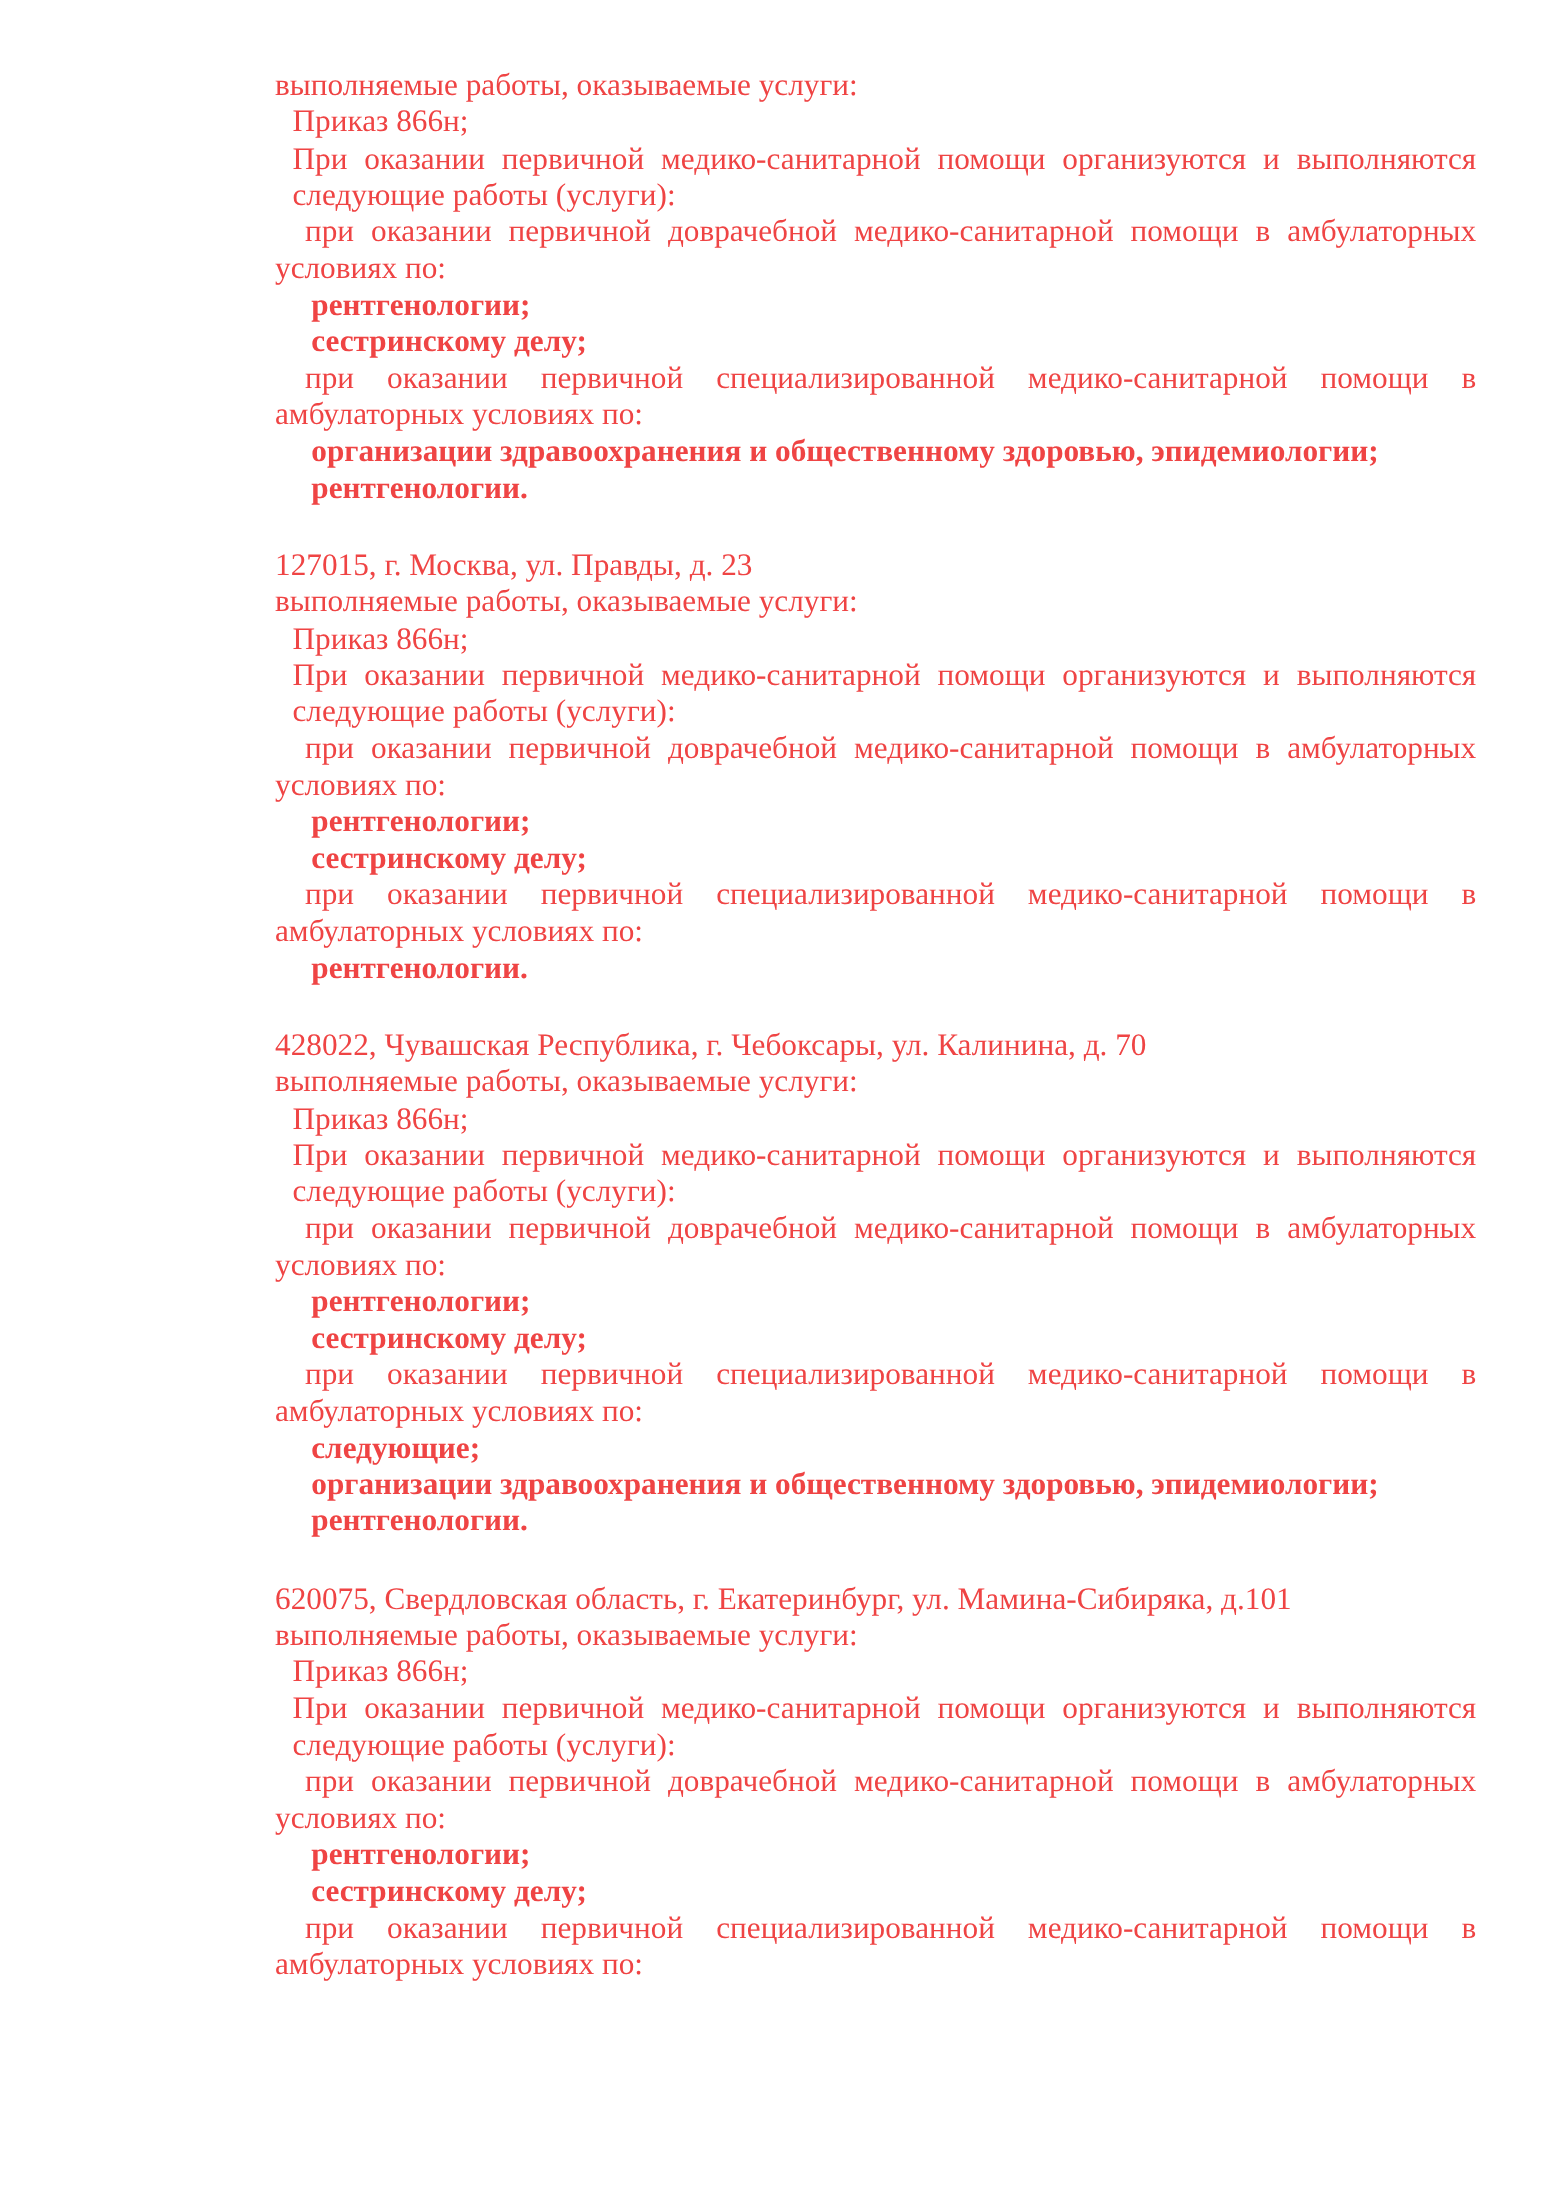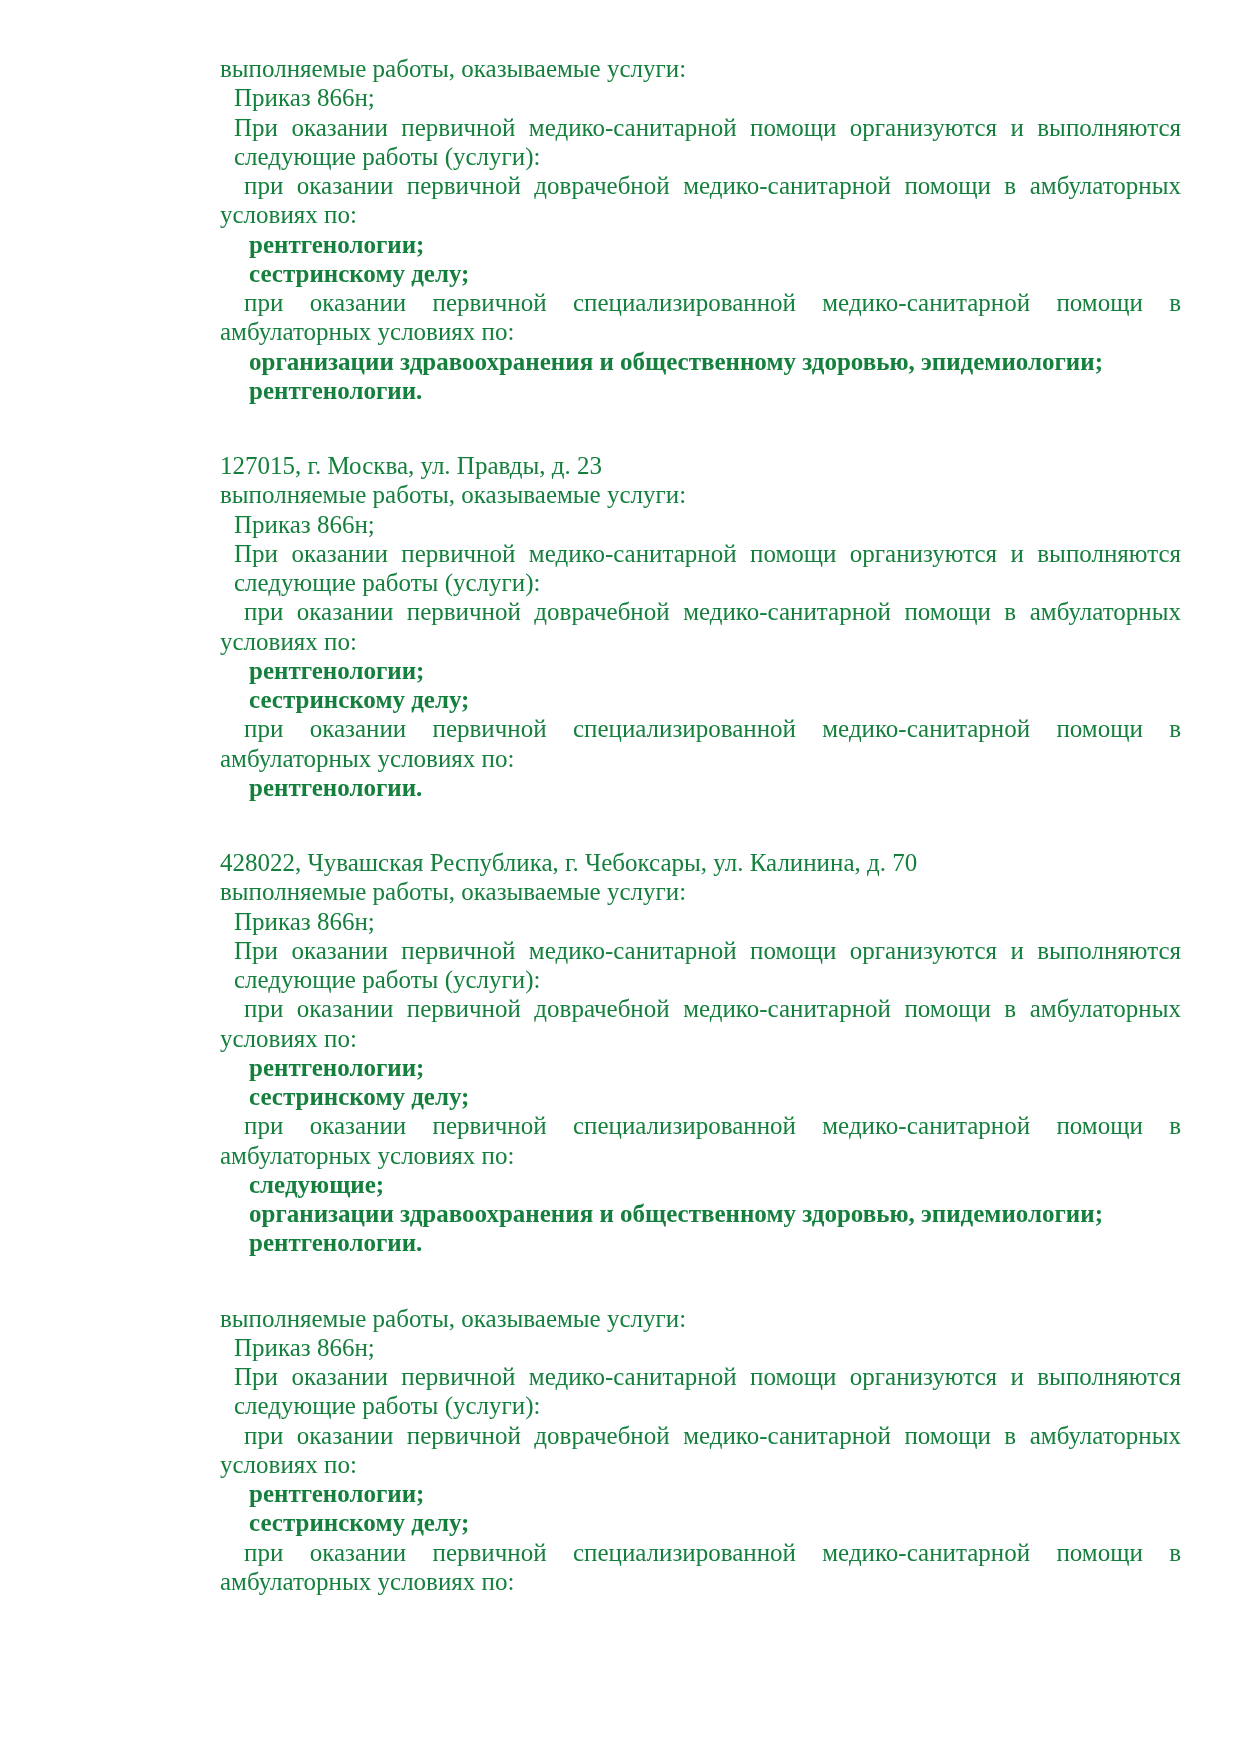--- a/index.html
+++ b/index.html
@@ -5,29 +5,29 @@
   html, body {
     margin: 0;
     padding: 0;
     background: #ffffff;
   }
   .page {
     position: relative;
     width: 1241px;
     height: 1755px;
     background: #ffffff;
-    color: #15803d;
+    color: #ef4444;
     font-family: "Liberation Serif", serif;
     font-size: 25px;
     box-sizing: border-box;
     padding: 54px 60px 0 220px;
     overflow: hidden;
   }
   .block + .block {
-    margin-top: 46px;
+    margin-top: 33px;
   }
   .line {
     line-height: 29.25px;
     height: 29.25px;
     white-space: nowrap;
   }
   .just {
     white-space: normal;
     overflow: hidden;
     text-align: justify;
@@ -82,20 +82,21 @@
         <div class="line ind-base">условиях по:</div>
         <div class="line ind-level3">рентгенологии;</div>
         <div class="line ind-level3">сестринскому делу;</div>
         <div class="line ind-level2 just">при оказании первичной специализированной медико-санитарной помощи в</div>
         <div class="line ind-base">амбулаторных условиях по:</div>
         <div class="line ind-level3">следующие;</div>
         <div class="line ind-level3">организации здравоохранения и общественному здоровью, эпидемиологии;</div>
         <div class="line ind-level3">рентгенологии.</div>
       </section>
       <section class="block">
+        <div class="line ind-base">620075, Свердловская область, г. Екатеринбург, ул. Мамина-Сибиряка, д.101</div>
         <div class="line ind-base">выполняемые работы, оказываемые услуги:</div>
         <div class="line ind-level1">Приказ 866н;</div>
         <div class="line ind-level1 just">При оказании первичной медико-санитарной помощи организуются и выполняются</div>
         <div class="line ind-level1">следующие работы (услуги):</div>
         <div class="line ind-level2 just">при оказании первичной доврачебной медико-санитарной помощи в амбулаторных</div>
         <div class="line ind-base">условиях по:</div>
         <div class="line ind-level3">рентгенологии;</div>
         <div class="line ind-level3">сестринскому делу;</div>
         <div class="line ind-level2 just">при оказании первичной специализированной медико-санитарной помощи в</div>
         <div class="line ind-base">амбулаторных условиях по:</div>

